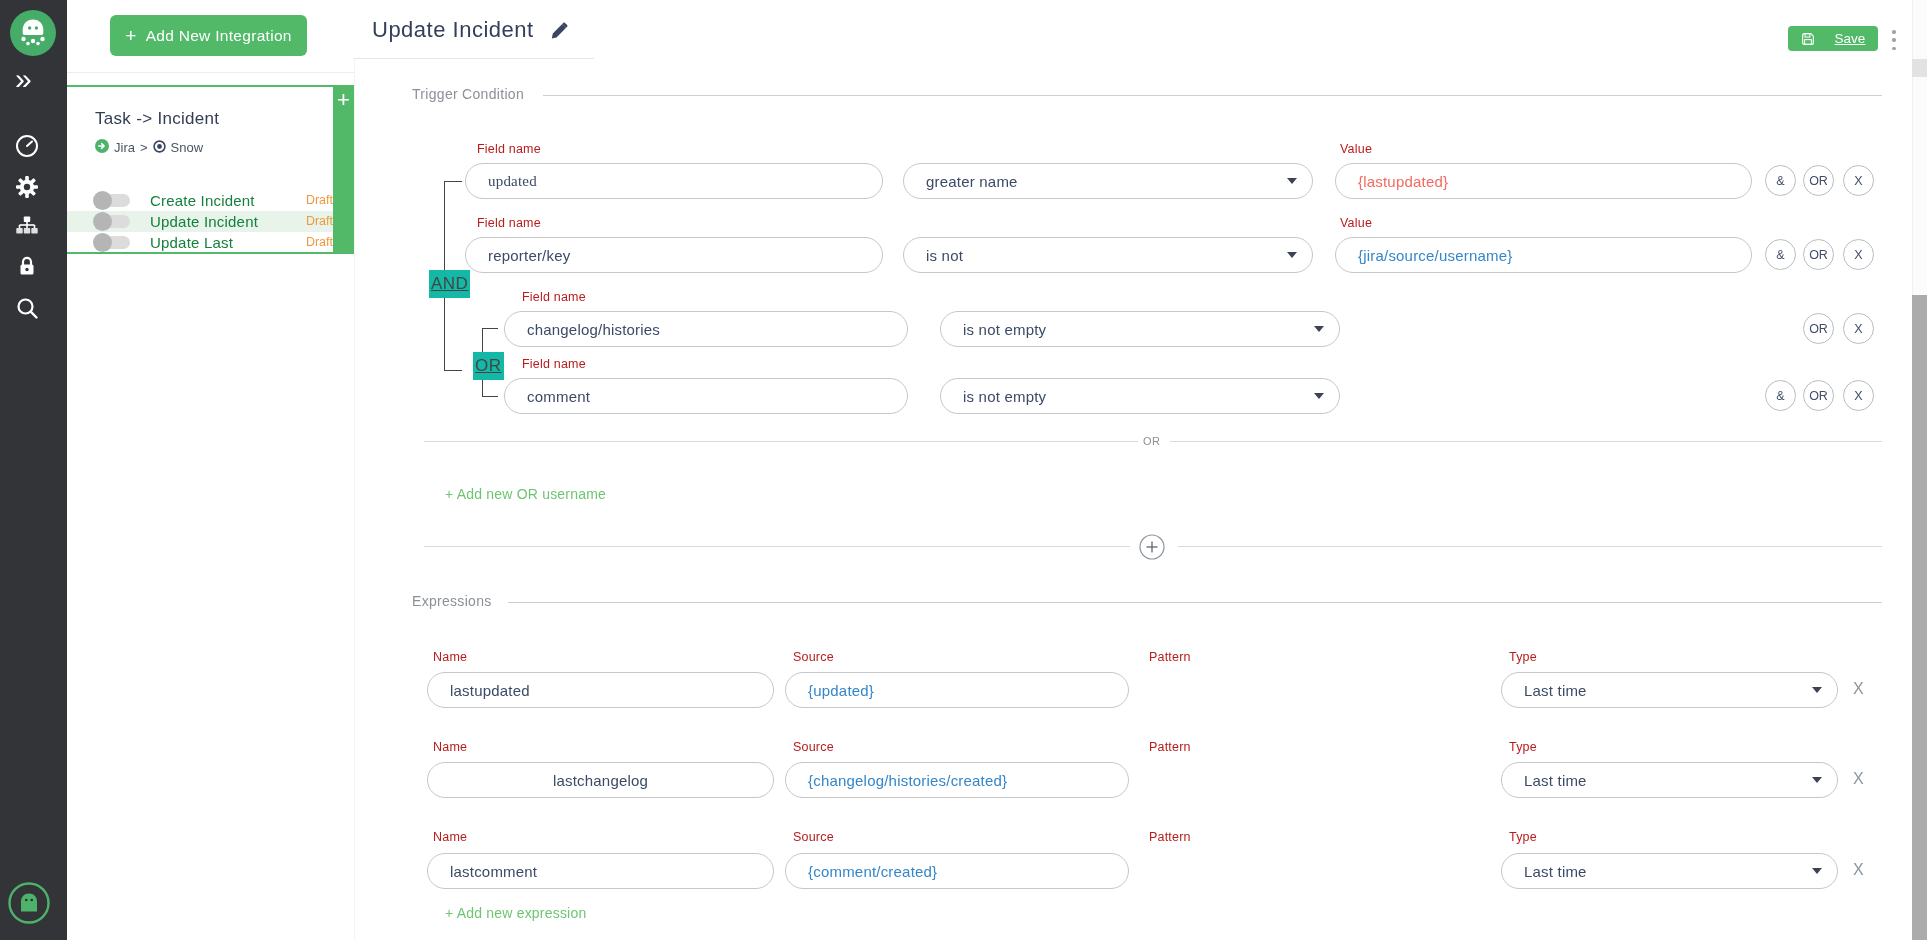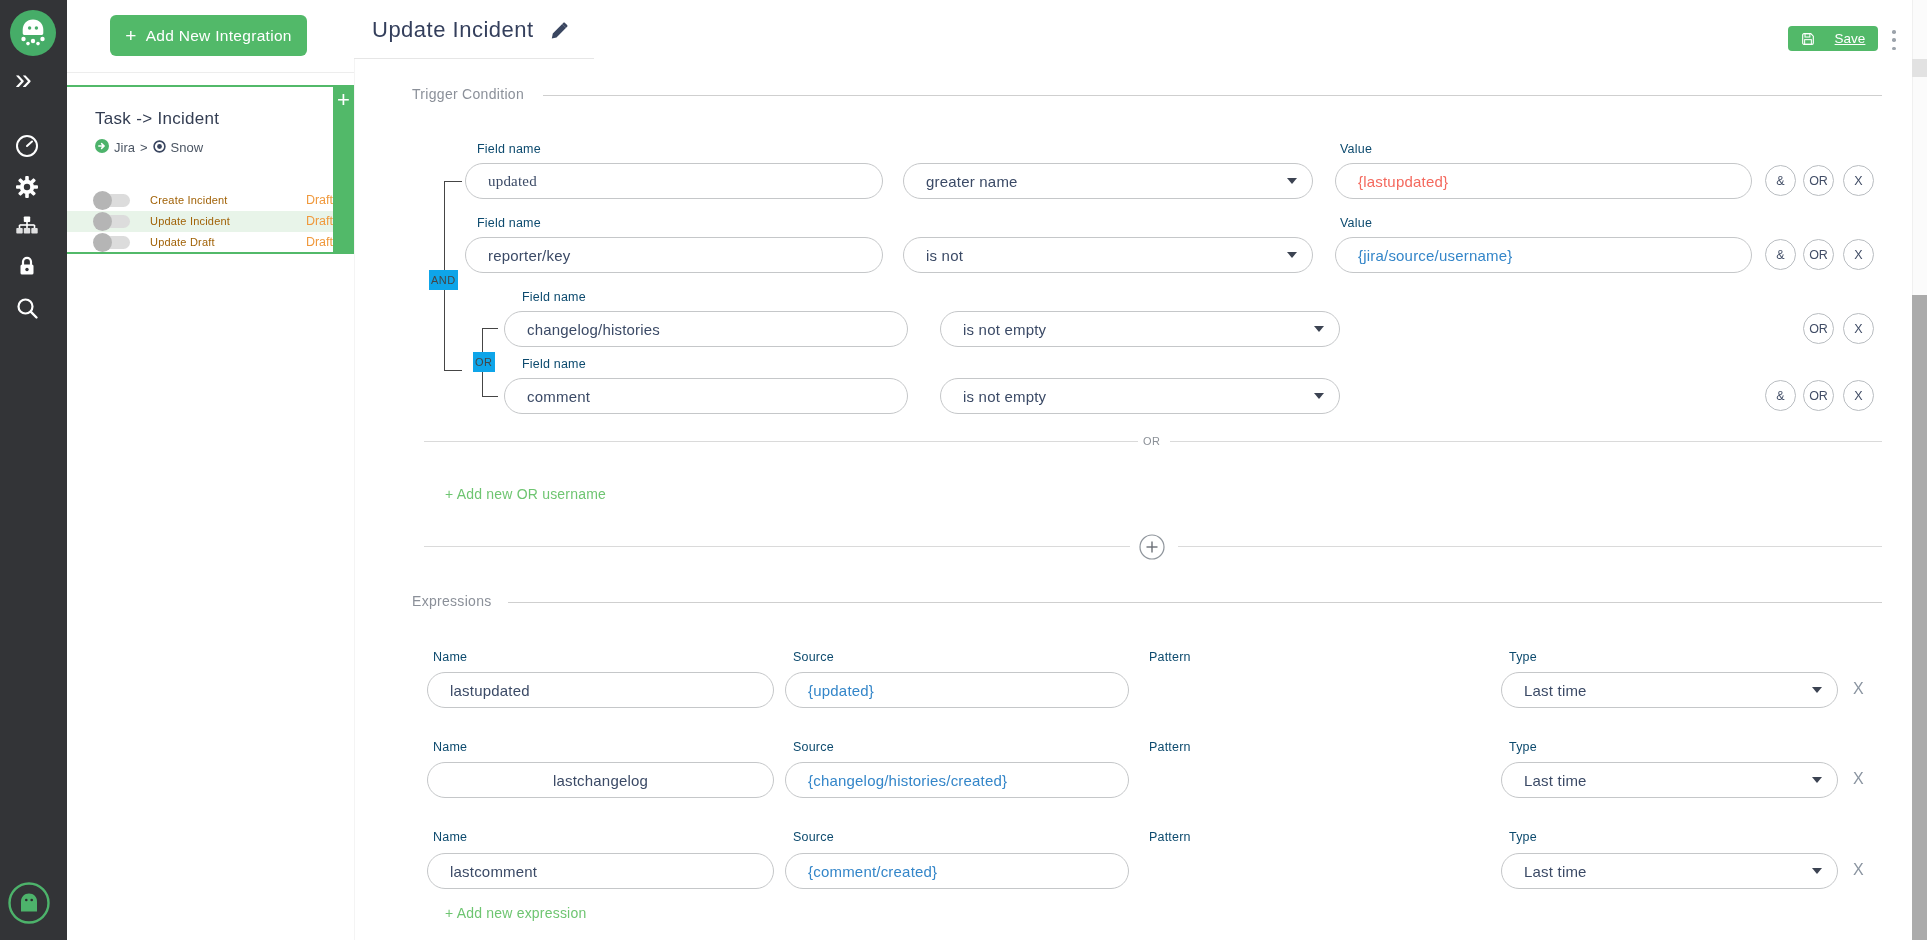--- a/index.html
+++ b/index.html
@@ -21,21 +21,21 @@
   .hline { position:absolute; height:1px; background:#d0d0d0; }
   .card-top, .card-bottom { position:absolute; left:67px; width:287px; height:2px; background:#52b969; }
   .card-strip { position:absolute; left:333px; top:85px; width:21px; height:169px; background:#52b969; }
   .strip-plus { width:21px; text-align:center; color:#fff; font-size:22px; line-height:30px; cursor:pointer; }
   .card-title { position:absolute; left:95px; top:109px; font-size:17px; color:#333d52; letter-spacing:.3px; }
   .card-route { position:absolute; left:95px; top:139px; font-size:13px; color:#4b5563; display:flex; align-items:center; gap:5px; }
   .int-row { position:absolute; left:67px; width:266px; height:21px; cursor:pointer; }
   .int-row.sel { background:#e8f4e9; }
   .toggle { position:absolute; left:28px; top:4px; width:35px; height:13px; background:#dcdcdc; border-radius:7px; cursor:pointer; }
   .toggle::before { content:''; position:absolute; left:-2px; top:-3px; width:19px; height:19px; border-radius:50%; background:#b5b5b5; }
-  .int-label { position:absolute; left:83px; top:0; line-height:21px; font-size:11px; color:#a16207; letter-spacing:.2px; }
+  .int-label { position:absolute; left:83px; top:0; line-height:21px; font-size:15px; color:#15803d; letter-spacing:.2px; }
   .draft { position:absolute; left:228px; width:38px; top:0; line-height:21px; font-size:12.5px; color:#f0993c; text-align:right; }
 
   
   .page-title { position:absolute; left:372px; top:17px; display:flex; align-items:center; gap:15px;
                 font-size:22px; color:#343f5c; letter-spacing:.5px; }
   .pencil { width:19px; height:19px; cursor:pointer; }
   .save { position:absolute; left:1788px; top:26px; width:90px; height:25px; background:#52b969; border:none;
           border-radius:4px; color:#fff; font-size:13.5px; cursor:pointer; font-family:inherit;
           display:flex; align-items:center; justify-content:center; gap:20px;text-decoration:underline; }
   .kebab { position:absolute; left:1890px; top:30px; width:8px; height:20px; cursor:pointer;
@@ -50,31 +50,31 @@
   
   .section-label { position:absolute; font-size:14px; color:#8b9099; letter-spacing:.3px; }
   .sec-line { background:#cfcfcf; }
 
   
   .pill { position:absolute; height:36px; border:1px solid #c5c7c9; border-radius:18px; background:#fff;
           font-size:15px; letter-spacing:.2px; color:#3b4a66; padding:0 22px; outline:none; font-family:inherit; }
   input.pill { display:block; }
   .select-pill { display:flex; align-items:center; justify-content:space-between; padding-right:15px; cursor:pointer; }
   .caret { width:0; height:0; border-left:5px solid transparent; border-right:5px solid transparent; border-top:6px solid #3c4352; }
-  .f-label { position:absolute; font-size:12.5px; color:#0c4a6e; letter-spacing:.2px; }
+  .f-label { position:absolute; font-size:12.5px; color:#b91c1c; letter-spacing:.2px; }
   .red  { color:#f4695e !important; }
   .blue { color:#3486c9 !important; }
 
   .circle-btn { position:absolute; width:31px; height:31px; border:1px solid #b9bdc1; border-radius:50%; background:#fff;
                 display:flex; align-items:center; justify-content:center; font-size:12.5px; color:#414d66; cursor:pointer; }
 
   
   .vline { position:absolute; width:1px; background:#454545; }
   .hstub { position:absolute; height:1px; background:#454545; }
-  .bracket-label { position:absolute; background:#0ea5e9; font-size:11px; color:#454545; padding:4px 2px; letter-spacing:.5px; }
+  .bracket-label { position:absolute; background:#14b8a6; font-size:17px; color:#454545; padding:4px 2px; letter-spacing:.5px;text-decoration:underline; }
 
   
   .sep-line { position:absolute; height:1px; background:#dadada; }
   .sep-label { position:absolute; font-size:11px; color:#8b9097; letter-spacing:.5px; }
   .plus-circle { position:absolute; left:1139px; top:534px; width:26px; height:26px; cursor:pointer; }
 
   .green-link { position:absolute; font-size:14px; color:#6ec571; letter-spacing:.2px; cursor:pointer; }
 
   .exp-x { position:absolute; font-size:16px; color:#8a94a0; cursor:pointer; font-weight:300; }
 </style>
@@ -196,21 +196,21 @@
     <span class="int-label">Create Incident</span>
     <span class="draft">Draft</span>
   </div>
   <div class="int-row sel" style="top:211px">
     <span class="toggle"></span>
     <span class="int-label">Update Incident</span>
     <span class="draft">Draft</span>
   </div>
   <div class="int-row" style="top:232px">
     <span class="toggle"></span>
-    <span class="int-label">Update Draft</span>
+    <span class="int-label">Update Last</span>
     <span class="draft">Draft</span>
   </div>
   <div class="card-bottom" style="top:252px"></div>
   <div class="hline" style="left:354px;top:59px;width:1px;height:881px;background:#f4f4f4"></div>
 
   <div class="page-title">
     <span>Update Incident</span>
     <span class="pencil">
       <svg viewBox="0 0 19 19" width="19" height="19">
         <path d="M13.2 1.9l3.9 3.9-9.6 9.6-4.7 1 1-4.8 9.4-9.7z" fill="#3a4660"></path>

